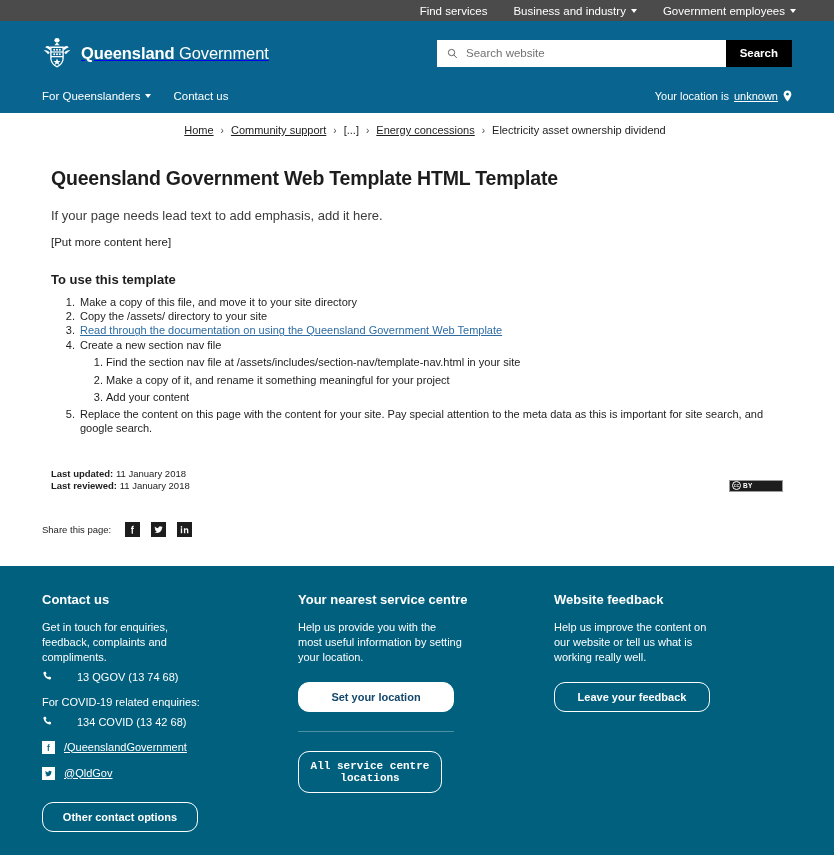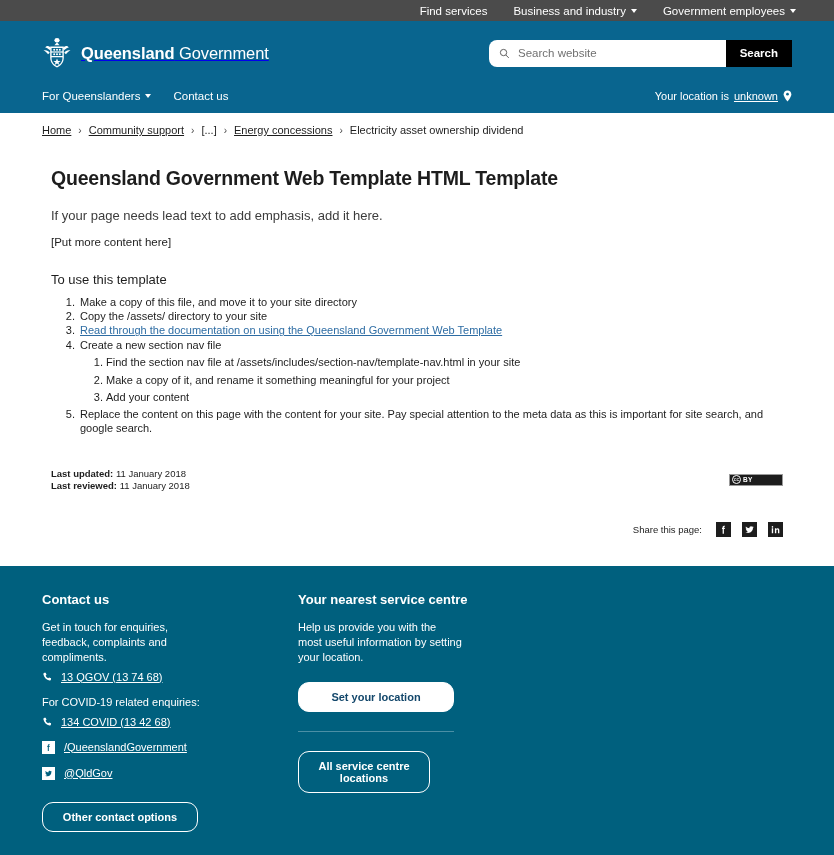--- a/index.html
+++ b/index.html
@@ -48,23 +48,23 @@
     padding:0 42px;
   }
   .logo-wrap { display:flex; align-items:center; gap:9px; }
   .crest { width:30px; height:32px; flex:none; }
   .brandname { font-size:16.5px; color:#ffffff; letter-spacing:-0.1px; }
   .brandname b { font-weight:700; }
   .brandname span { font-weight:400; }
 
   .searchbox {
     margin-left:auto;
-    width:303px; height:27px;
+    width:355px; height:27px;
     background:#ffffff;
-    display:flex; align-items:stretch;border-radius:8px;
+    display:flex; align-items:stretch;
   }
   .search-field {
     flex:1;
     display:flex; align-items:center;
     padding-left:10px;
     gap:6px;
   }
   .search-field input {
     border:none; outline:none;
     font-family:"Liberation Sans", sans-serif;
@@ -108,21 +108,21 @@
     display:flex; align-items:center; gap:5px;
   }
   .loc u { text-decoration:underline; }
   .pin { width:9px; height:12px; }
 
   
   .crumbs {
     padding:11px 26px 0 42px;
     font-size:11px;
     color:#1d1d1d;
-    display:flex; align-items:center; flex-wrap:nowrap;
+    display:flex; align-items:center; flex-wrap:nowrap;justify-content:center;
   }
   .crumbs a { color:#1d1d1d; text-decoration:underline; }
   .crumbs .sep { margin:0 7px; color:#4a4a4a; font-size:10px; }
   .crumbs .current { color:#1d1d1d; }
 
   
   main { padding:0 42px; }
   h1 {
     font-size:19.5px;
     font-weight:700;
@@ -135,21 +135,21 @@
     color:#3c3c3c;
     margin:18px 0 0 9px;
   }
   .placeholder-p {
     font-size:11.5px;
     color:#1d1d1d;
     margin:13px 0 0 9px;
   }
   h2 {
     font-size:13px;
-    font-weight:400;
+    font-weight:700;
     margin:24px 0 0 9px;
     color:#1d1d1d;
   }
   ol.steps {
     margin:9px 0 0 0;
     padding-left:36px;
     font-size:11px;
     line-height:13.7px;
   }
   ol.steps > li { margin-bottom:0.5px; padding-left:2px; }
@@ -158,21 +158,21 @@
     padding-left:26px;
     font-size:11px;
     line-height:13.7px;
   }
   ol.sub > li { margin-bottom:3.5px; }
   .steps a { color:#2e6da4; text-decoration:underline; }
 
   
   .metarow {
     display:flex;
-    align-items:center;
+    align-items:flex-end;
     margin:33px 0 16px 9px;
     padding-right:9px;
   }
   .dates { font-size:9.5px; line-height:11.6px; color:#1d1d1d; }
   .dates b { font-weight:700; }
   .cc {
     margin-left:auto;
     width:54px; height:12px;
     background:#1d1d1d;
     border:1px solid #9a9a9a;
@@ -189,21 +189,20 @@
     display:flex; align-items:center; justify-content:center;
     line-height:1;
     flex:none;
   }
   .cc-by { color:#ffffff; font-size:6.5px; font-weight:700; letter-spacing:0.3px; }
 
   
   .sharerow {
     display:flex;
     align-items:center;
-    justify-content:flex-end;
     gap:11px;
     margin:30px 9px 4px 0;
   }
   .sharelabel { font-size:9.5px; color:#1d1d1d; margin-right:3px; }
   .sq {
     width:15px; height:15px;
     background:#1d1d1d;
     display:flex; align-items:center; justify-content:center;
   }
   .sq svg { width:11px; height:11px; fill:#ffffff; }
@@ -228,24 +227,23 @@
     color:#ffffff;
   }
   .fcol p {
     font-size:11px;
     line-height:15px;
     margin:0 0 6px 0;
     max-width:165px;
     color:#ffffff;
   }
   .phone {
-    display:flex; align-items:flex-end; gap:8px;
+    display:flex; align-items:center; gap:24px;
     font-size:11px; color:#ffffff;
     margin-bottom:4px;
-    text-decoration:underline;
   }
   .phone svg { width:11px; height:11px; fill:#ffffff; flex:none; }
   .social {
     display:flex; align-items:flex-start; gap:9px;
     margin-top:13px;
   }
   .social .sq { background:#ffffff; width:13px; height:13px; }
   .social .sq svg { fill:#00607e; width:9px; height:9px; }
   .social a { color:#ffffff; font-size:11px; text-decoration:underline; }
 
@@ -265,21 +263,21 @@
     color:#13476b;
     border:1px solid #ffffff;
     width:156px;
   }
   .btn-outline {
     background:transparent;
     color:#ffffff;
     border:1.5px solid #ffffff;
     width:156px;
   }
-  .btn-outline.wide { width:132px; }
+  .btn-outline.wide { width:144px;font-family:Liberation Mono, monospace; }
   .divider {
     height:1px;
     background:#4b8fa5;
     width:156px;
     margin:19px 0;
   }
   .contact-btn { margin-top:22px; width:156px; }
 </style>
 </head>
 <body>
@@ -486,15 +484,20 @@
     </div>
 
     <div class="fcol c2">
       <h3>Your nearest service centre</h3>
       <p>Help us provide you with the most useful information by setting your location.</p>
       <a href="#" class="btn btn-solid" style="margin-top:17px">Set your location</a>
       <div class="divider"></div>
       <a href="#" class="btn btn-outline wide">All service centre locations</a>
     </div>
 
+    <div class="fcol c3">
+      <h3>Website feedback</h3>
+      <p>Help us improve the content on our website or tell us what is working really well.</p>
+      <a href="#" class="btn btn-outline" style="margin-top:17px">Leave your feedback</a>
+    </div>
   </div>
 
 </footer>
 
 </body></html>

